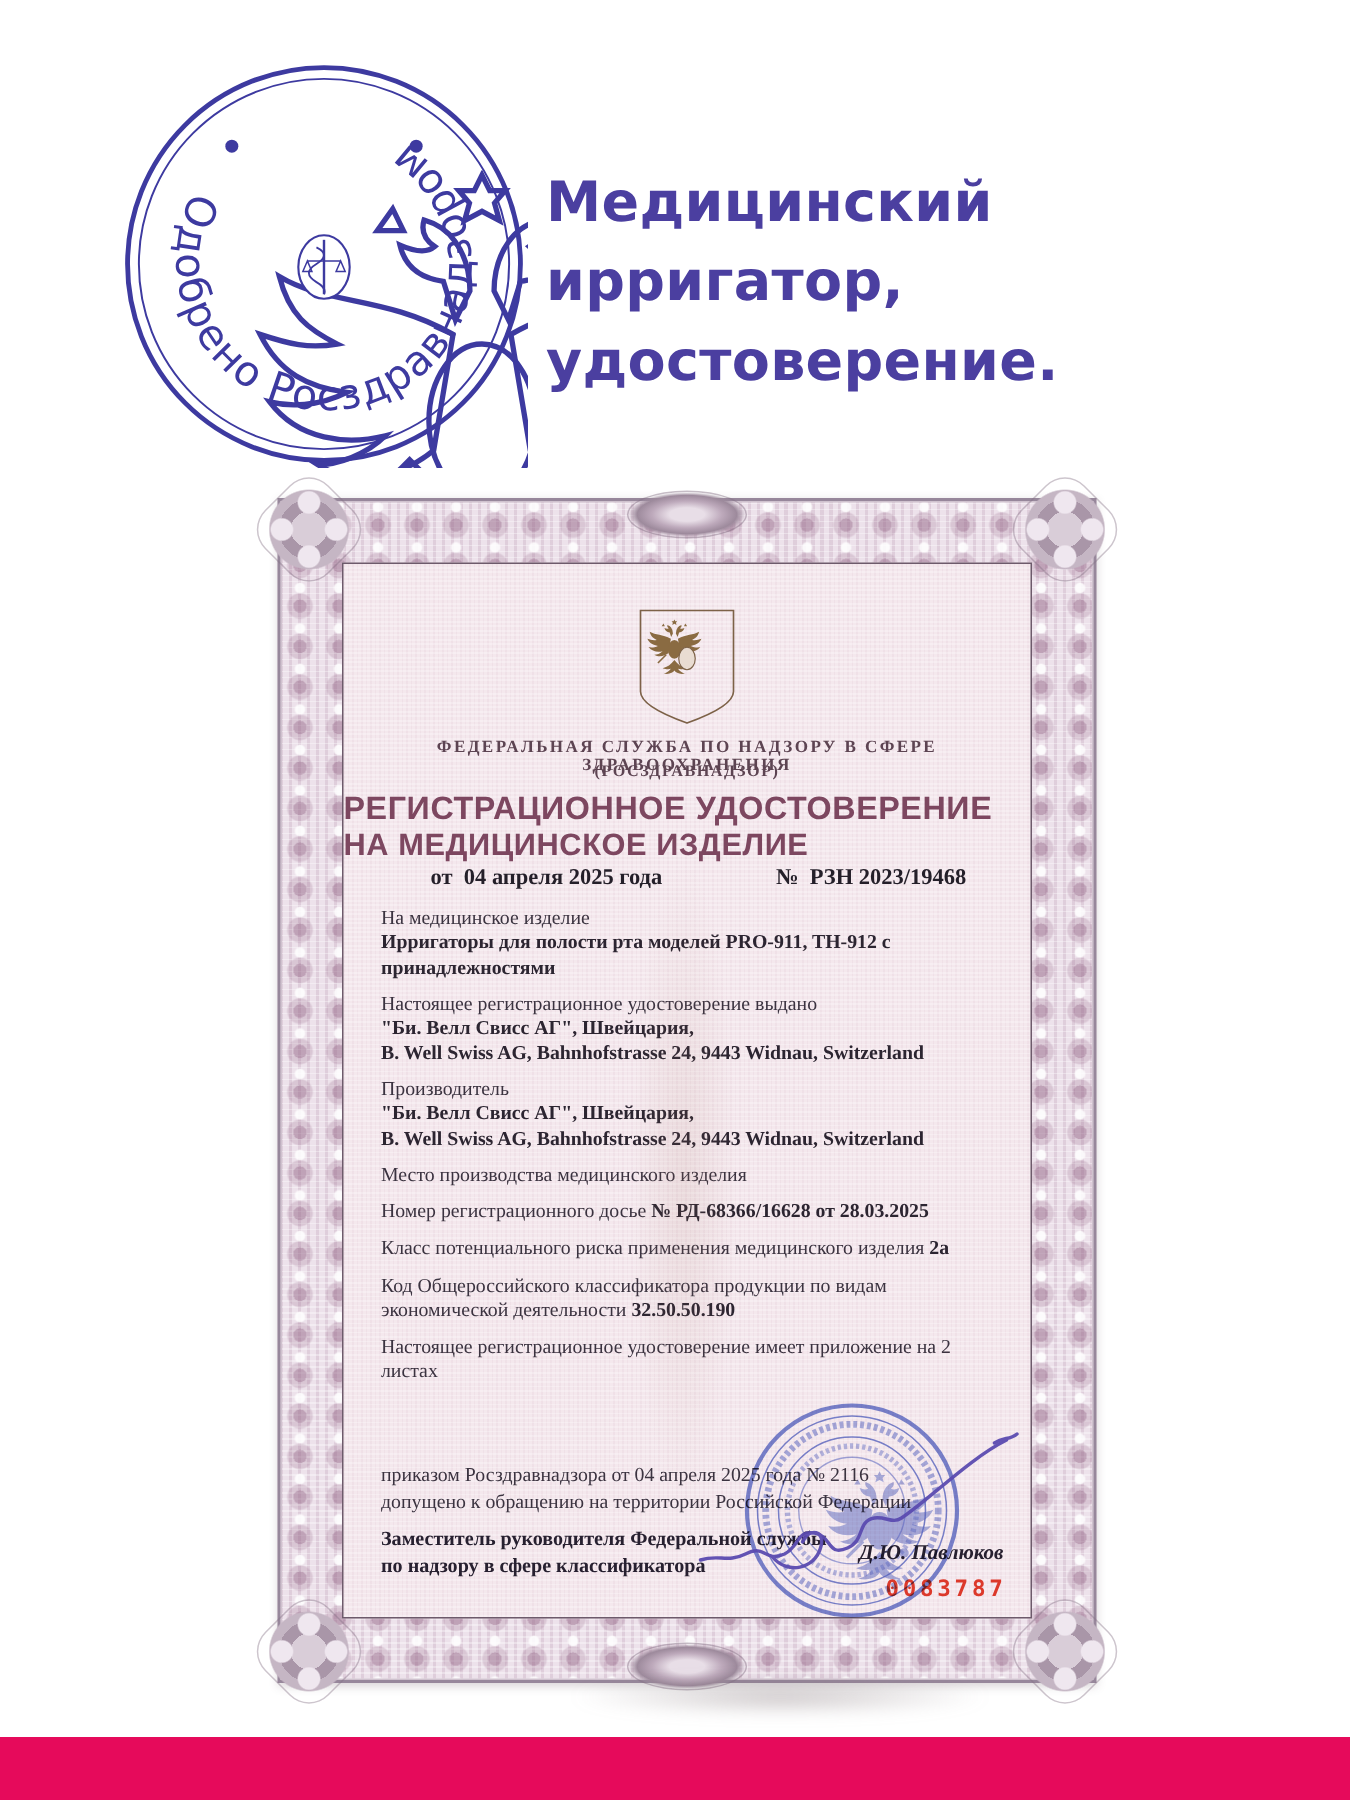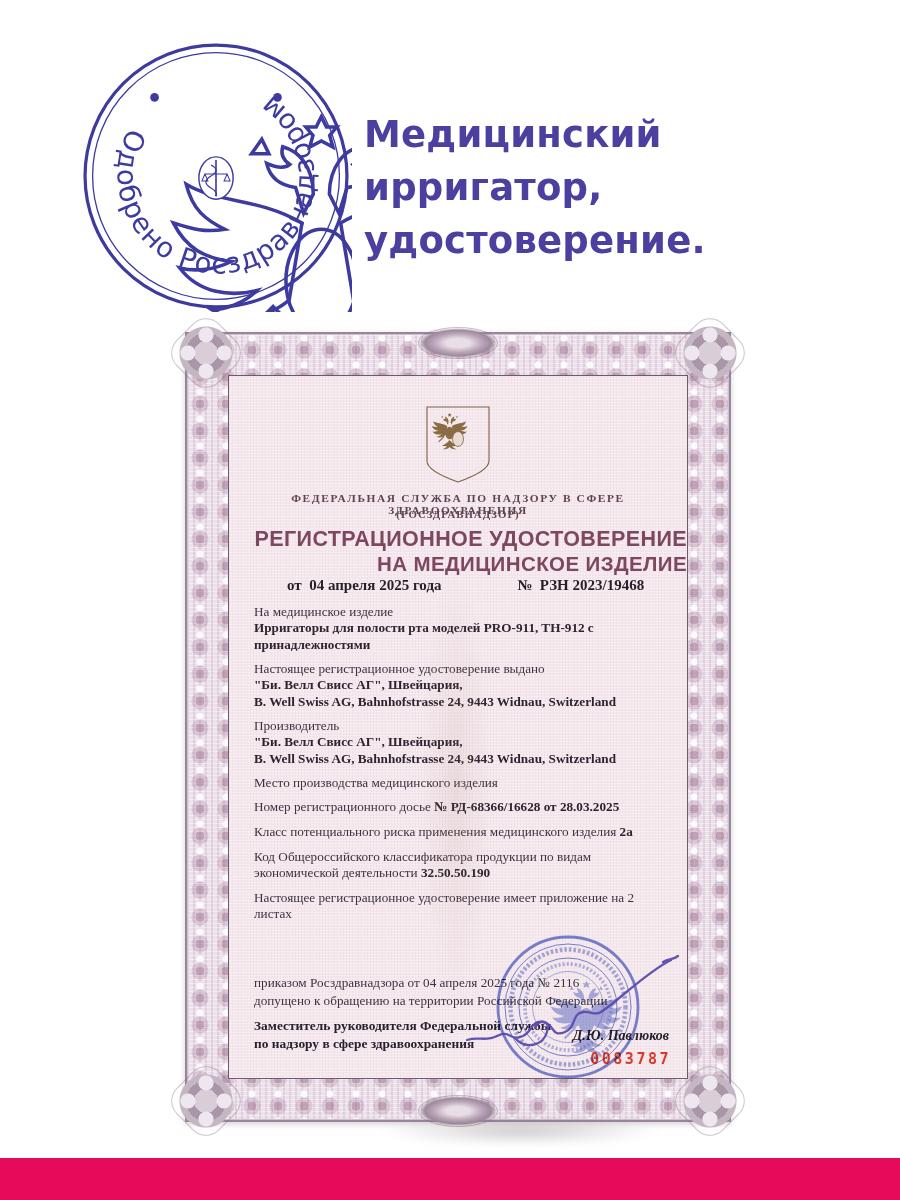--- a/index.html
+++ b/index.html
@@ -49,21 +49,21 @@
   .cert-inner:after{content:"";position:absolute;left:42%;top:28%;width:70px;height:430px;
               background:radial-gradient(closest-side, rgba(165,120,100,.12), rgba(0,0,0,0));pointer-events:none;}
 
   .crest{position:absolute;left:50%;top:28px;transform:translateX(-50%);}
 
   .agency{position:absolute;left:0;width:100%;text-align:center;color:#5d4452;
           font-weight:600;letter-spacing:1.6px;}
   .agency.l1{top:116px;font-size:11.4px;}
   .agency.l2{top:132px;font-size:10.8px;letter-spacing:1px;}
 
-  .title{position:absolute;left:0;width:100%;text-align:right;
+  .title{position:absolute;left:0;width:100%;text-align:left;
          font-family:"Liberation Sans",sans-serif;font-weight:800;color:#7d4760;}
   .title.l1{top:151px;font-size:21.5px;letter-spacing:.4px;}
   .title.l2{top:176px;font-size:20.5px;letter-spacing:.4px;}
 
   .dateline{position:absolute;top:201px;left:58px;font-weight:700;font-size:15px;color:#241f29;}
   .dateline span{white-space:pre;}
   .dateline .num{margin-left:72px;}
 
   .fields{position:absolute;top:228px;left:25px;right:12px;
           font-size:13.2px;line-height:16px;color:#3b3340;}
@@ -194,21 +194,21 @@
         <div class="note">Настоящее регистрационное удостоверение имеет приложение на 2 листах</div>
       </div>
 
       <div class="order">
         <div>приказом Росздравнадзора от 04 апреля 2025 года № 2116</div>
         <div>допущено к обращению на территории Российской Федерации</div>
       </div>
 
       <div class="signer">
         <div>Заместитель руководителя Федеральной службы</div>
-        <div>по надзору в сфере здравоохранения</div>
+        <div>по надзору в сфере классификатора</div>
       </div>
       <div class="signer-name">Д.Ю. Павлюков</div>
       <div class="serial">0083787</div>
 
       <svg class="blue-stamp" width="168" height="150" viewBox="0 0 168 150">
         <g stroke="#4c5fc6" fill="none" opacity="0.8">
           <circle cx="84" cy="75" r="70" stroke-width="2.8"></circle>
           <circle cx="84" cy="75" r="63" stroke-width="1"></circle>
           <circle cx="84" cy="75" r="57.5" stroke-width="4.5" stroke-dasharray="2.6 2" opacity="0.65"></circle>
           <circle cx="84" cy="75" r="49" stroke-width="1"></circle>

